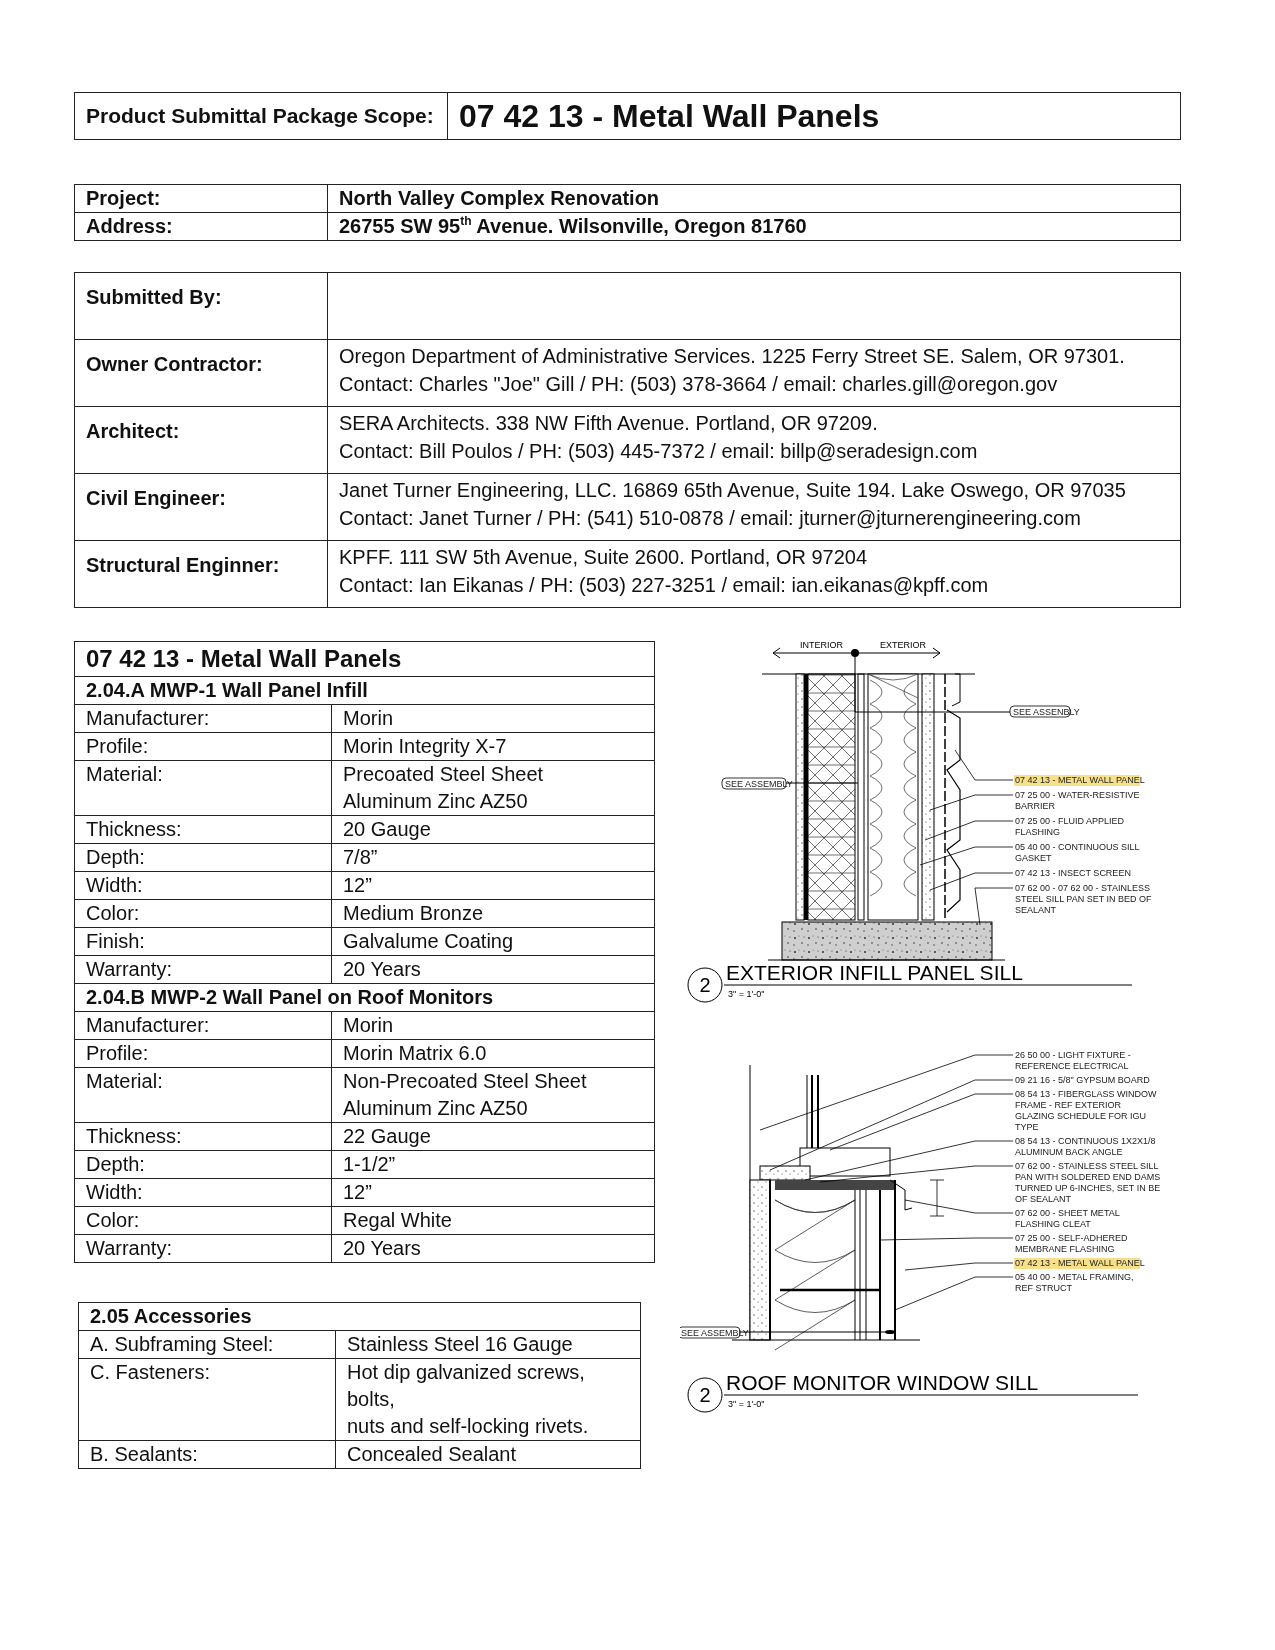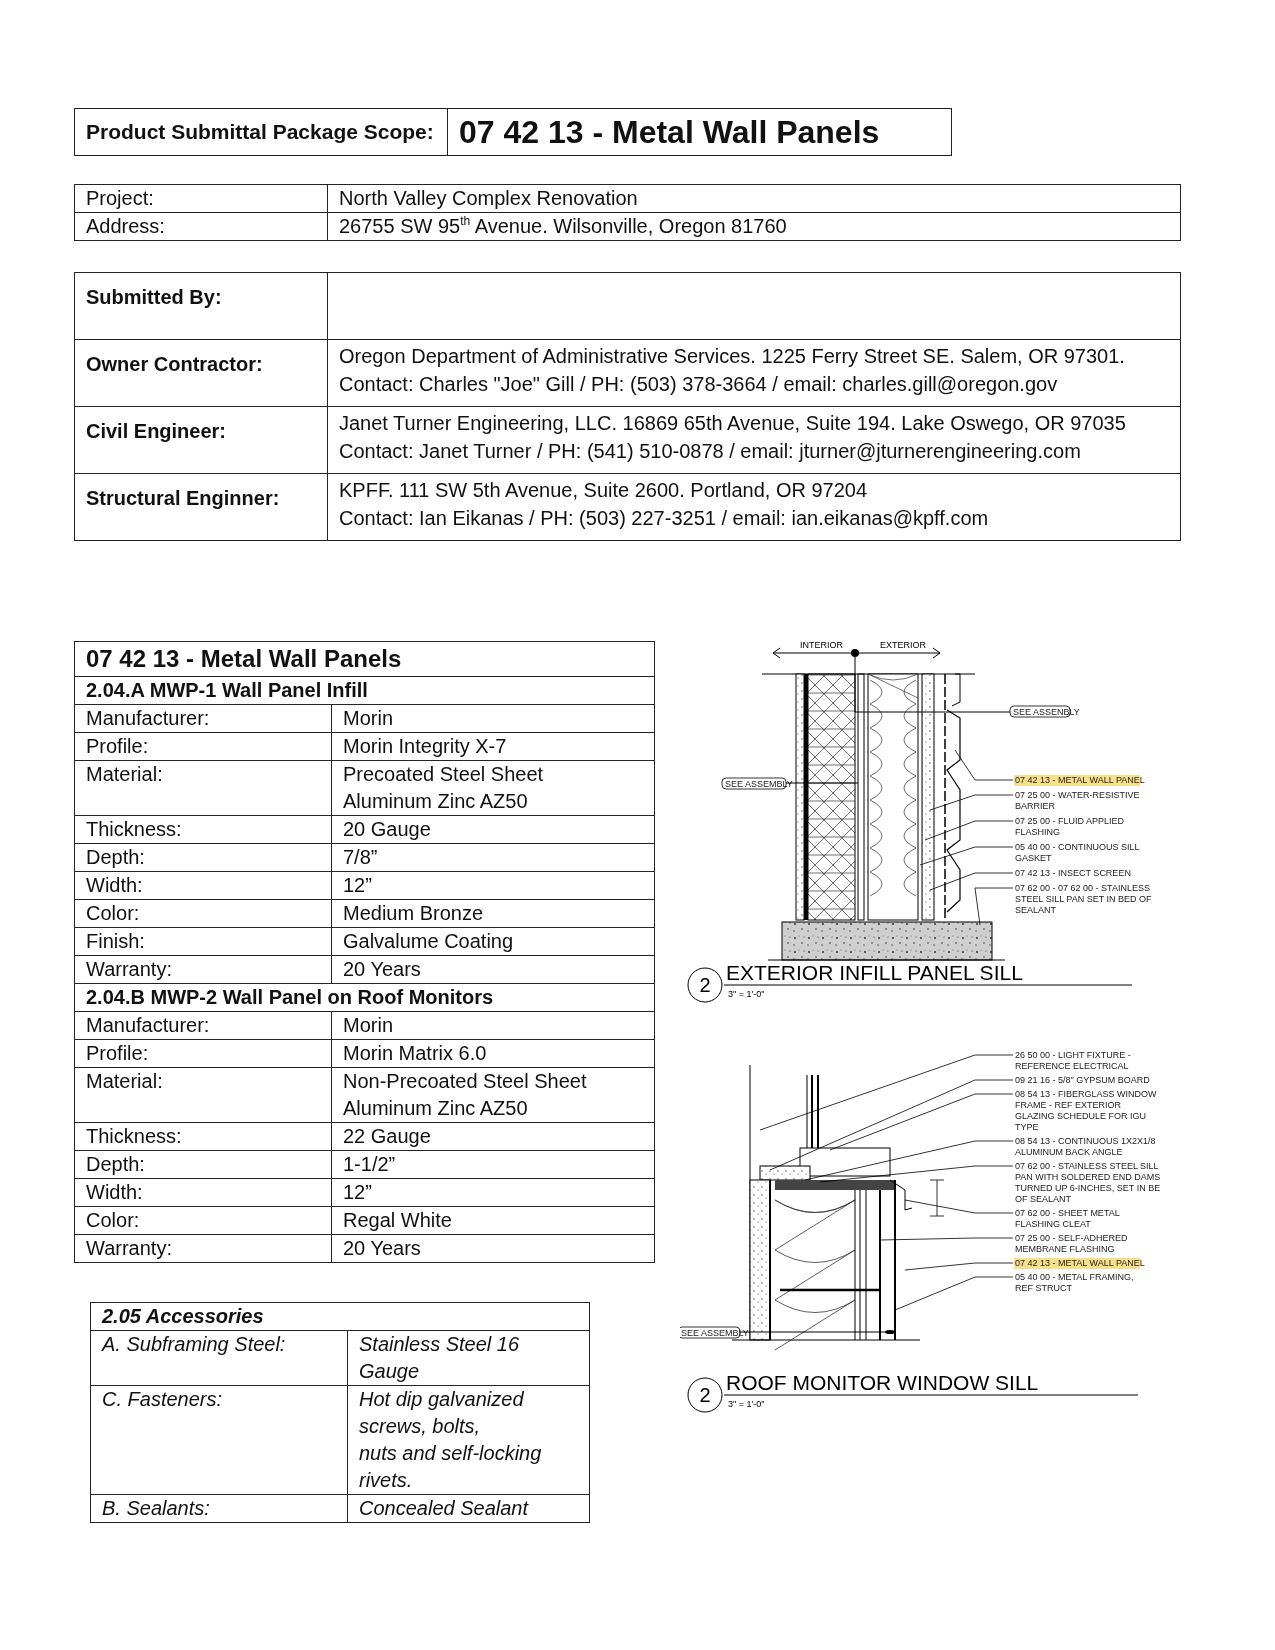--- a/index.html
+++ b/index.html
@@ -6,38 +6,38 @@
   body { width:1275px; height:1650px; position:relative; overflow:hidden;
          font-family:"Liberation Sans", "DejaVu Sans", sans-serif; color:#111; }
   .abs { position:absolute; }
   table { border-collapse:collapse; position:absolute; }
   td { border:1.5px solid #222; padding:0 11px; vertical-align:top; font-size:20px; line-height:28px; }
   
   #scope td { height:46px; vertical-align:middle; }
   #scope .lbl { font-size:21px; font-weight:bold; width:350px; }
   #scope .val { font-size:32px; font-weight:bold; }
   
-  #proj td { height:27px; font-weight:normal; font-size:20px; line-height:27px; }
+  #proj td { height:27px; font-weight:bold; font-size:20px; line-height:27px; }
   
   #contacts td { font-size:20px; }
   #contacts .lbl { font-weight:bold; width:230px; padding-top:10px; }
   #contacts .val { padding-top:2px; }
   
   .spec td { height:27px; line-height:27px; font-size:20px; }
   .spec .k { width:234px; }
   .spec .h1 { font-size:24px; font-weight:bold; height:34px; line-height:34px; }
   .spec .h2 { font-weight:bold; }
   svg text { font-family:"Liberation Sans", sans-serif; }
   .callout { font-size:9px; fill:#222; }
   .hl { fill:#f8e08a; }
 </style>
 </head>
 <body>
 
-<table id="scope" style="left:74px; top:108px; width:878px;">
+<table id="scope" style="left:74px; top:92px; width:1107px;">
   <tbody>
       <tr>
     <td class="lbl">Product Submittal Package Scope:</td>
     <td class="val">07 42 13 - Metal Wall Panels</td>
   </tr>
 </tbody>
   </table>
 
 <table id="proj" style="left:74px; top:184px; width:1107px;">
   <tbody>
@@ -62,20 +62,27 @@
         </td>
       </tr>
       <tr>
         <td class="lbl" style="height:56px">Owner Contractor:</td>
         <td class="val">
           <div>Oregon Department of Administrative Services. 1225 Ferry Street SE. Salem, OR 97301.</div>
           <div>Contact: Charles "Joe" Gill / PH: (503) 378-3664 / email: charles.gill@oregon.gov</div>
         </td>
       </tr>
       <tr>
+        <td class="lbl" style="height:56px">Architect:</td>
+        <td class="val">
+          <div>SERA Architects. 338 NW Fifth Avenue. Portland, OR 97209.</div>
+          <div>Contact: Bill Poulos / PH: (503) 445-7372 / email: billp@seradesign.com</div>
+        </td>
+      </tr>
+      <tr>
         <td class="lbl" style="height:56px">Civil Engineer:</td>
         <td class="val">
           <div>Janet Turner Engineering, LLC. 16869 65th Avenue, Suite 194. Lake Oswego, OR 97035</div>
           <div>Contact: Janet Turner / PH: (541) 510-0878 / email: jturner@jturnerengineering.com</div>
         </td>
       </tr>
       <tr>
         <td class="lbl" style="height:56px">Structural Enginner:</td>
         <td class="val">
           <div>KPFF. 111 SW 5th Avenue, Suite 2600. Portland, OR 97204</div>
@@ -196,21 +203,21 @@
       </tr>
       <tr>
         <td class="k">Warranty:</td>
         <td>
           <div>20 Years</div>
         </td>
       </tr>
     </tbody>
 </table>
 
-<table class="spec" id="acc" style="left:90px; top:1302px; width:500px;font-style:italic;">
+<table class="spec" id="acc" style="left:78px; top:1302px; width:563px;">
   <tbody id="acc-body">
       <tr>
         <td colspan="2" class="h2">2.05 Accessories</td>
       </tr>
       <tr>
         <td class="k">A. Subframing Steel:</td>
         <td>
           <div>Stainless Steel 16 Gauge</div>
         </td>
       </tr>

